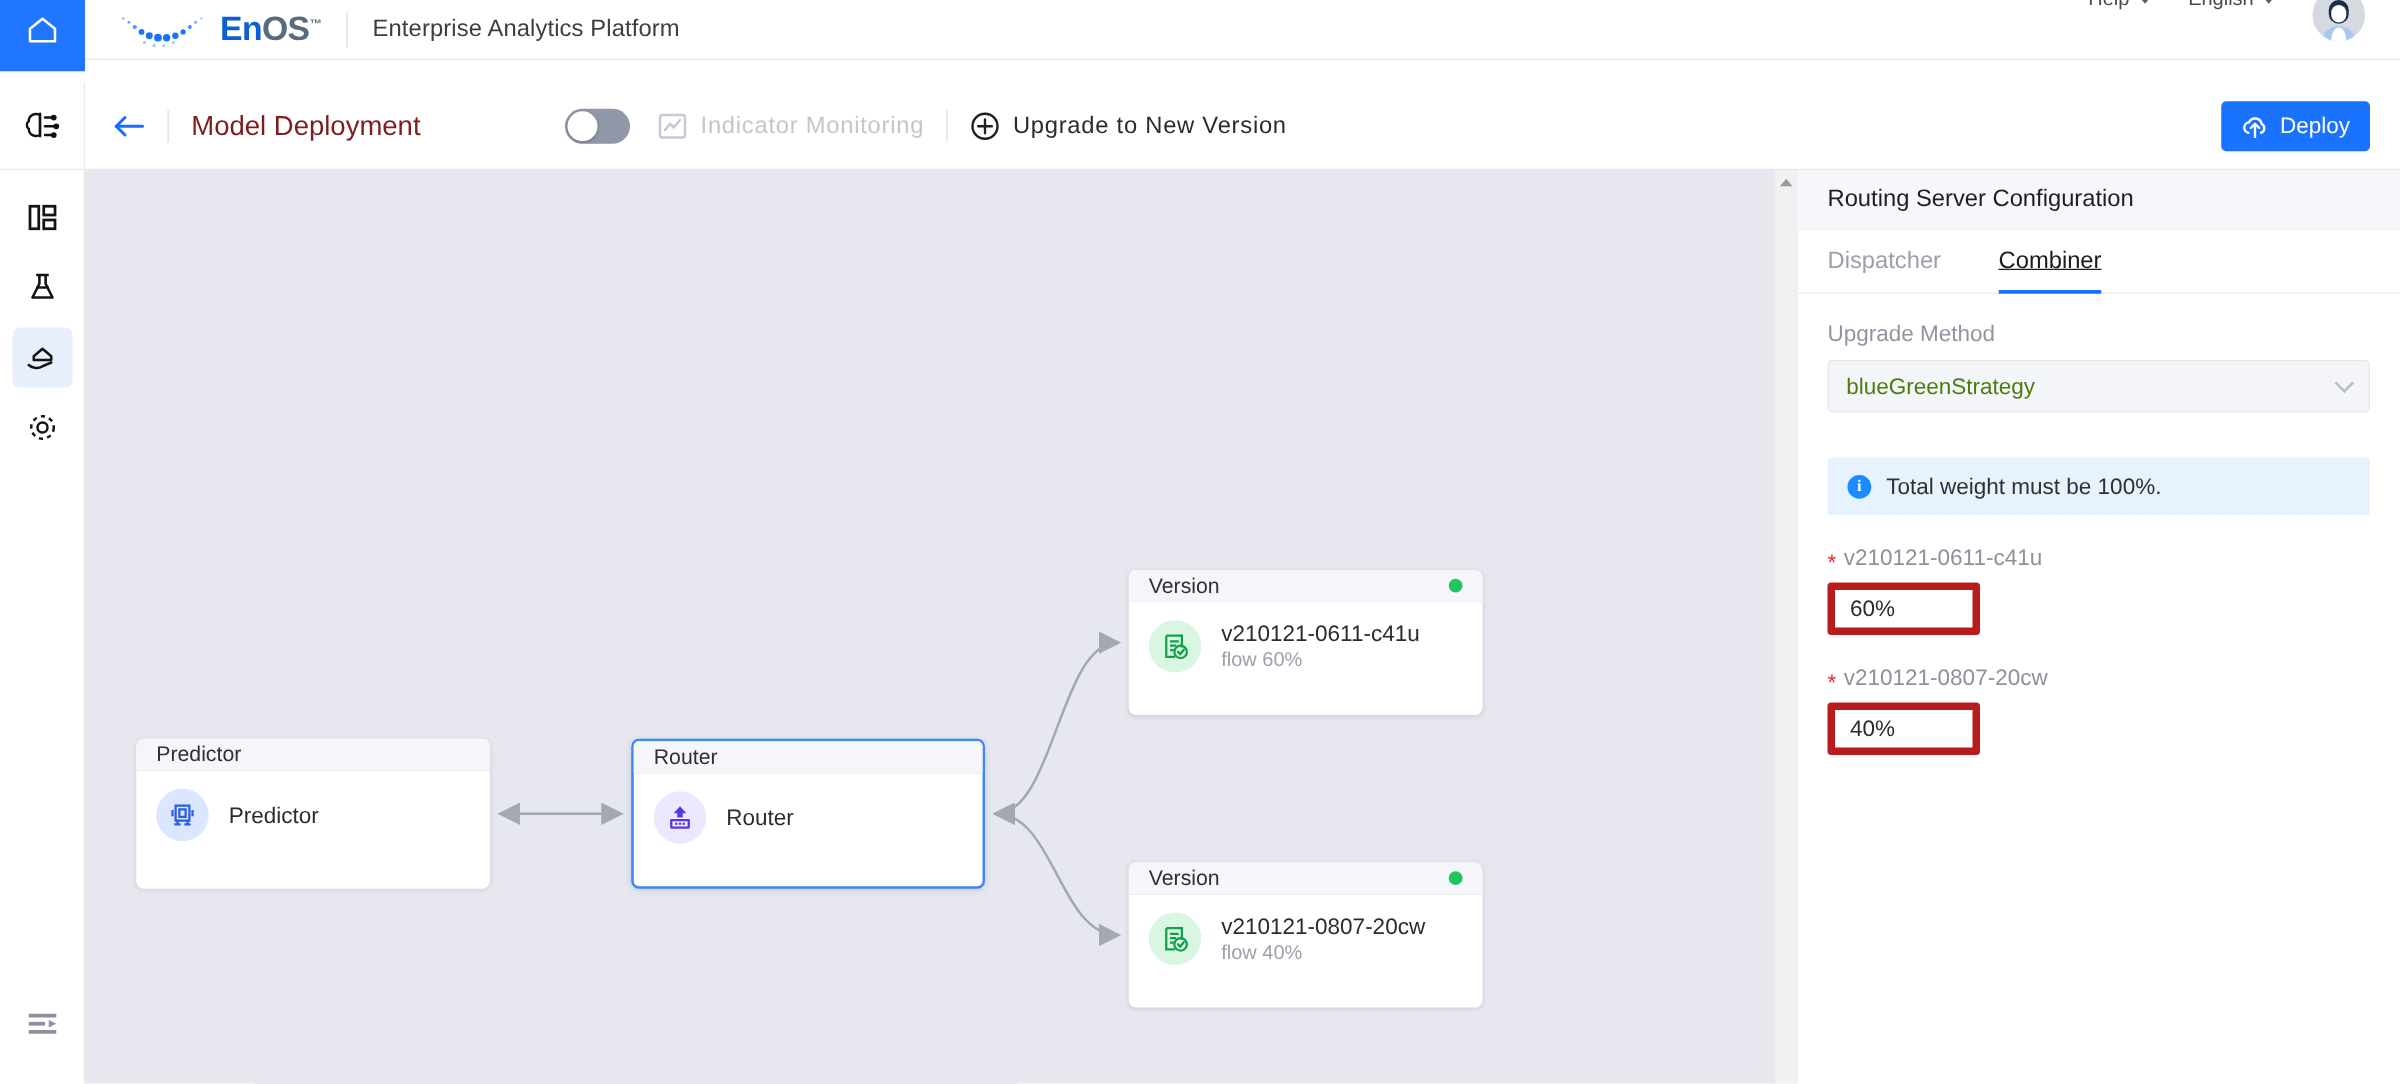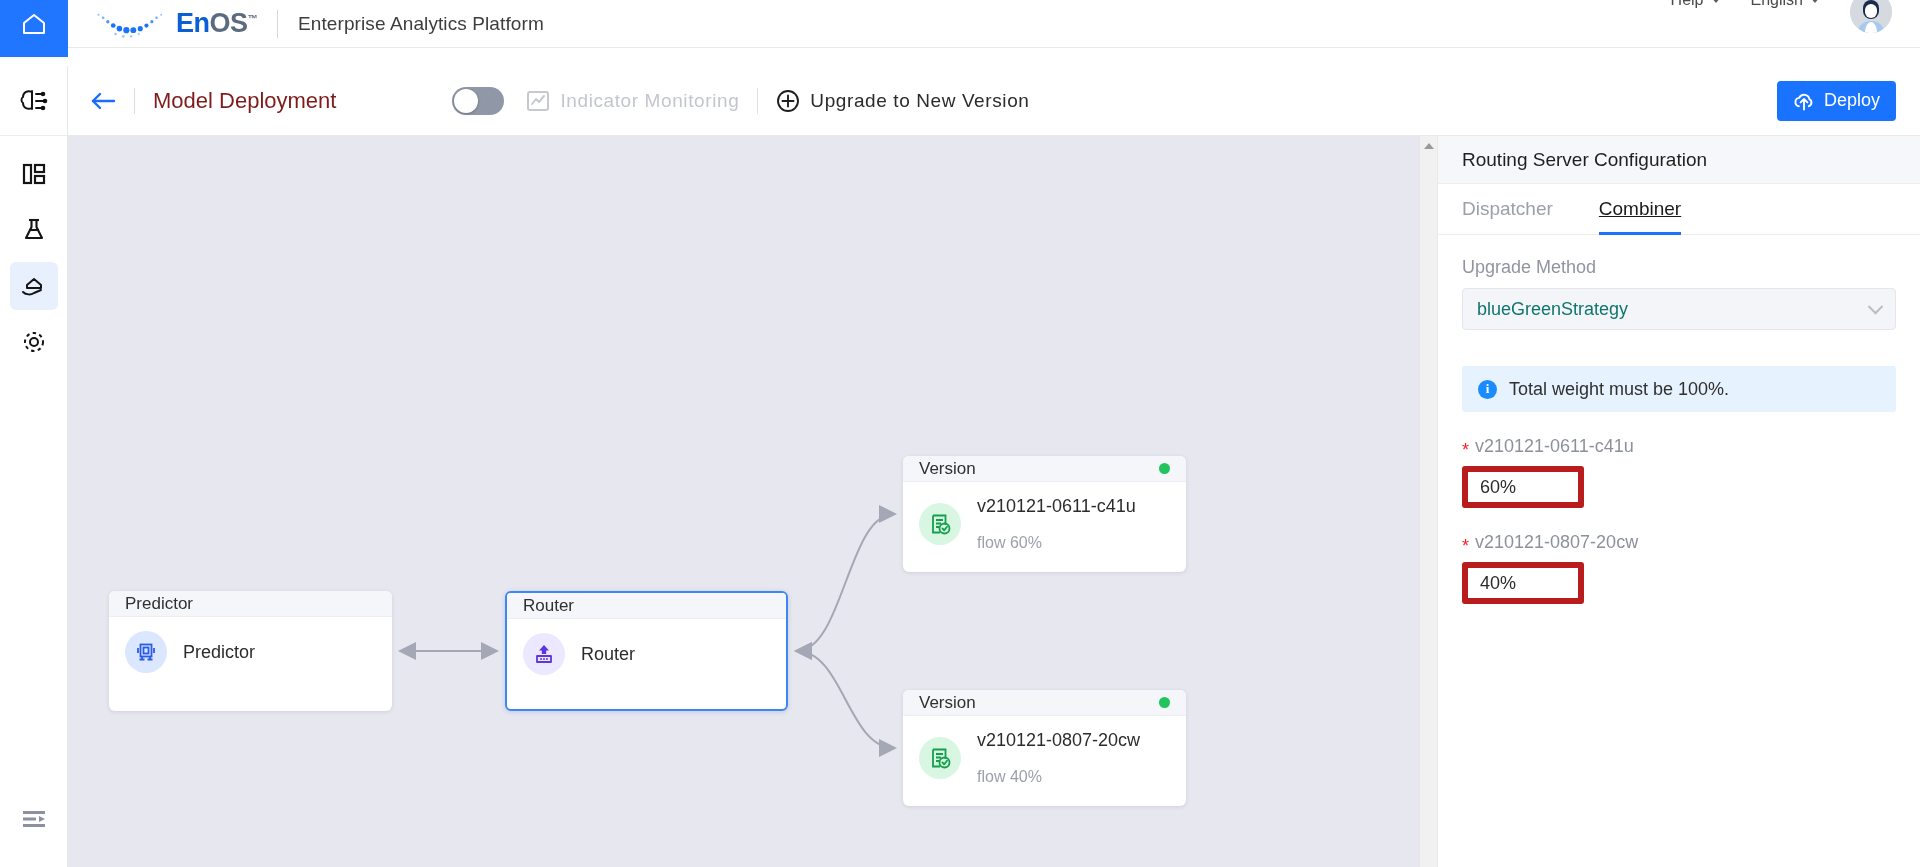--- a/index.html
+++ b/index.html
@@ -117,21 +117,21 @@
     height: 26px; background: #f5f6f9; border-radius: 6px 6px 0 0;
     display: flex; align-items: center; padding: 0 16px;
     font-size: 17px; color: #303030; border-bottom: 1px solid #eceef3;
   }
   .node-body { display: flex; align-items: center; padding: 14px 16px; gap: 16px; }
   .node-icon {
     width: 42px; height: 42px; border-radius: 50%;
     display: flex; align-items: center; justify-content: center; flex: 0 0 42px;
   }
   .node-label { font-size: 18px; color: #2c2c2c; }
-  .node-sub { font-size: 16px; color: #9ba0ab; margin-top: 17px; }
+  .node-sub { font-size: 16px; color: #9ba0ab; margin-top: 2px; }
   .status-dot {
     width: 11px; height: 11px; border-radius: 50%; background: #21c45d; margin-left: auto;
   }
 
   #node-predictor { left: 41px; top: 455px; width: 283px; height: 120px;
     box-shadow: 0 1px 4px rgba(40,44,63,.12); }
   #node-router { left: 437px; top: 455px; width: 283px; height: 120px;
     border: 2px solid #3c87f5; box-shadow: 0 1px 5px rgba(40,80,160,.18); }
   #node-router .node-head { border-radius: 4px 4px 0 0; }
   #node-v1 { left: 835px; top: 320px; width: 283px; height: 116px;
@@ -165,21 +165,21 @@
   .tab { font-size: 19px; color: #9b9fa9; padding-bottom: 12px; cursor: pointer;
          border-bottom: 3px solid transparent; margin-bottom: -1px; }
   .tab.active { color: #1b1b1b; border-bottom-color: #1a73ff; text-decoration: underline; }
   .panel-body { padding: 22px 24px 0 24px; }
   .field-label { font-size: 18px; color: #9095a1; margin-bottom: 10px; }
   .select {
     height: 42px; border: 1px solid #dadce2; border-radius: 4px; background: #fff;
     display: flex; align-items: center; padding: 0 14px; font-size: 18px; color: #3a3a3a;
     cursor: pointer;
   }
-  .select.disabled { background: #f4f5f8; border-color: #e4e6eb; color: #0f766e; cursor: default; }
+  .select.disabled { background: #f4f5f8; border-color: #e4e6eb; color: #4d7c0f; cursor: default; }
   .chev {
     margin-left: auto; width: 11px; height: 11px;
     border-right: 2px solid #b8bcc5; border-bottom: 2px solid #b8bcc5;
     transform: rotate(45deg) translate(-2px,-2px);
   }
   .alert {
     margin-top: 20px; background: #e6f2fd; border-radius: 3px;
     height: 46px; display: flex; align-items: center; gap: 12px; padding: 0 16px;
     font-size: 18px; color: #303030;
   }

